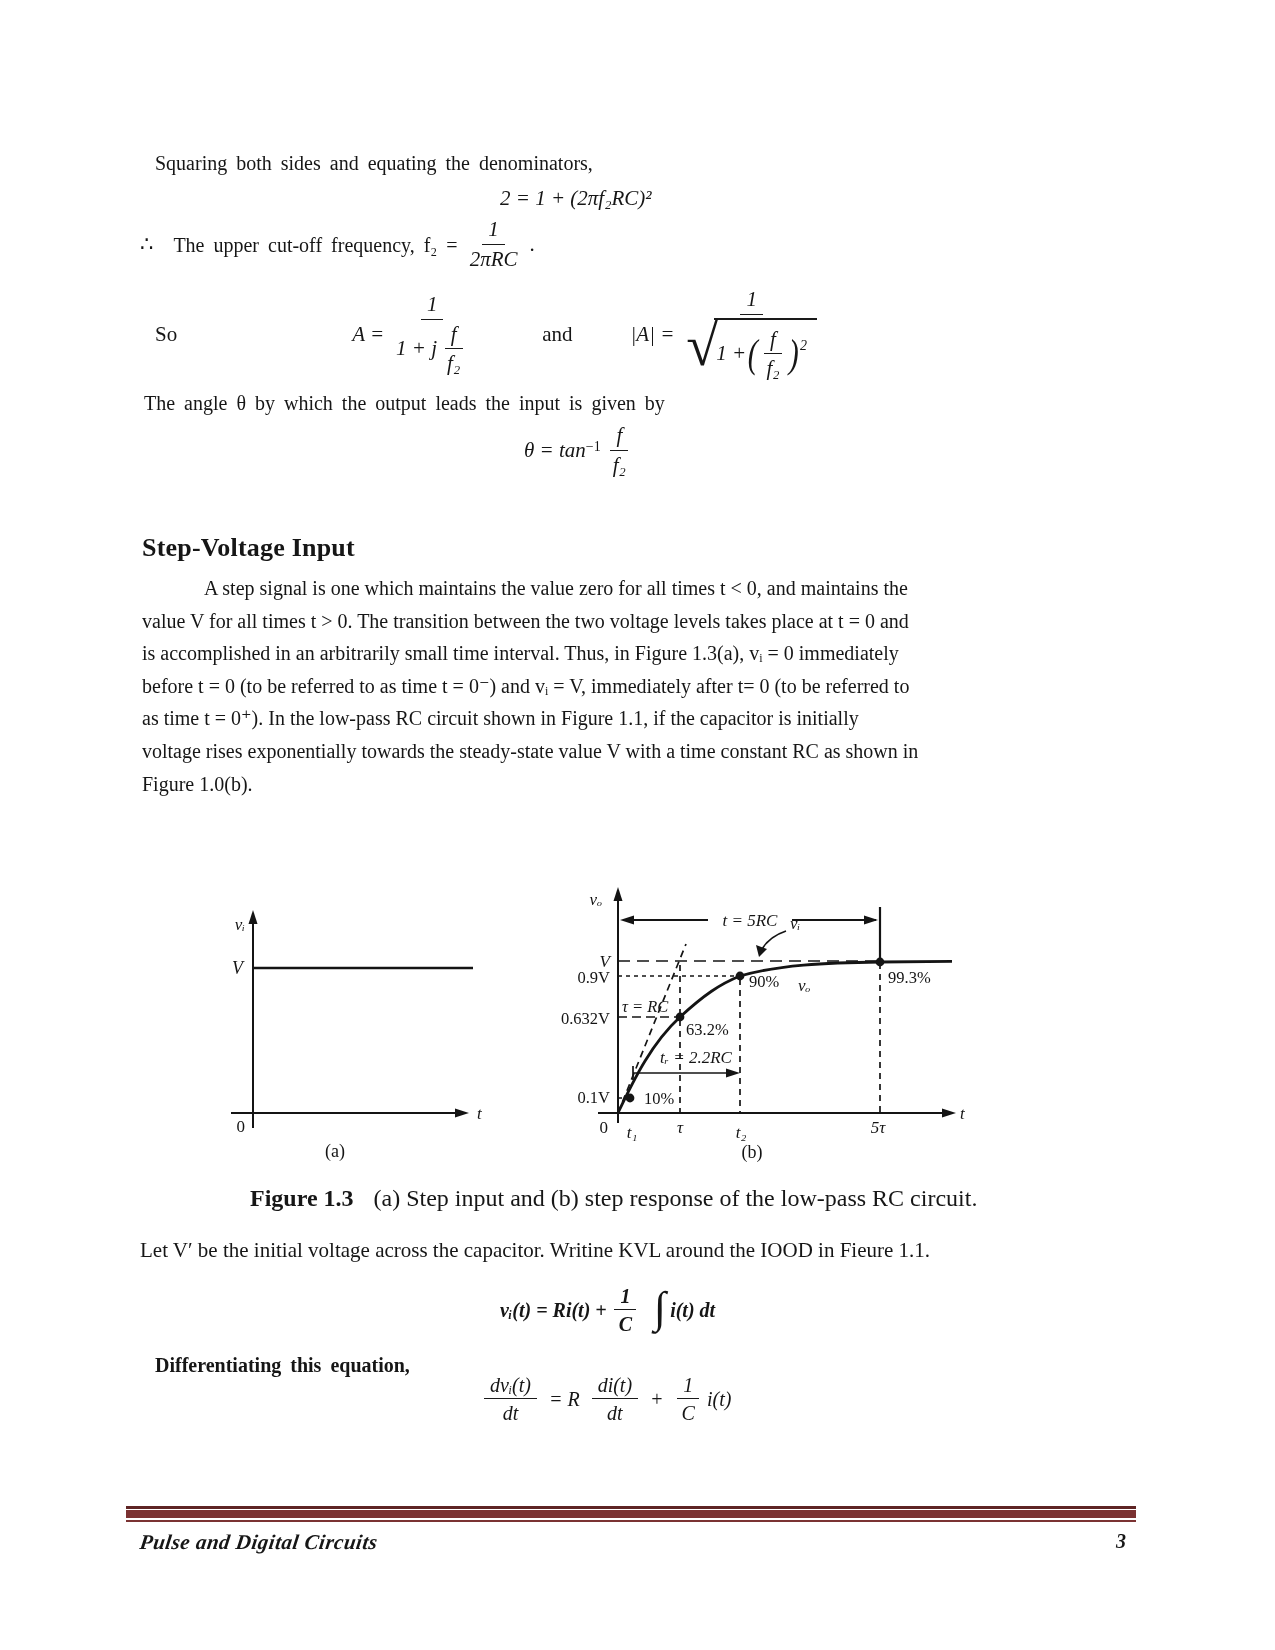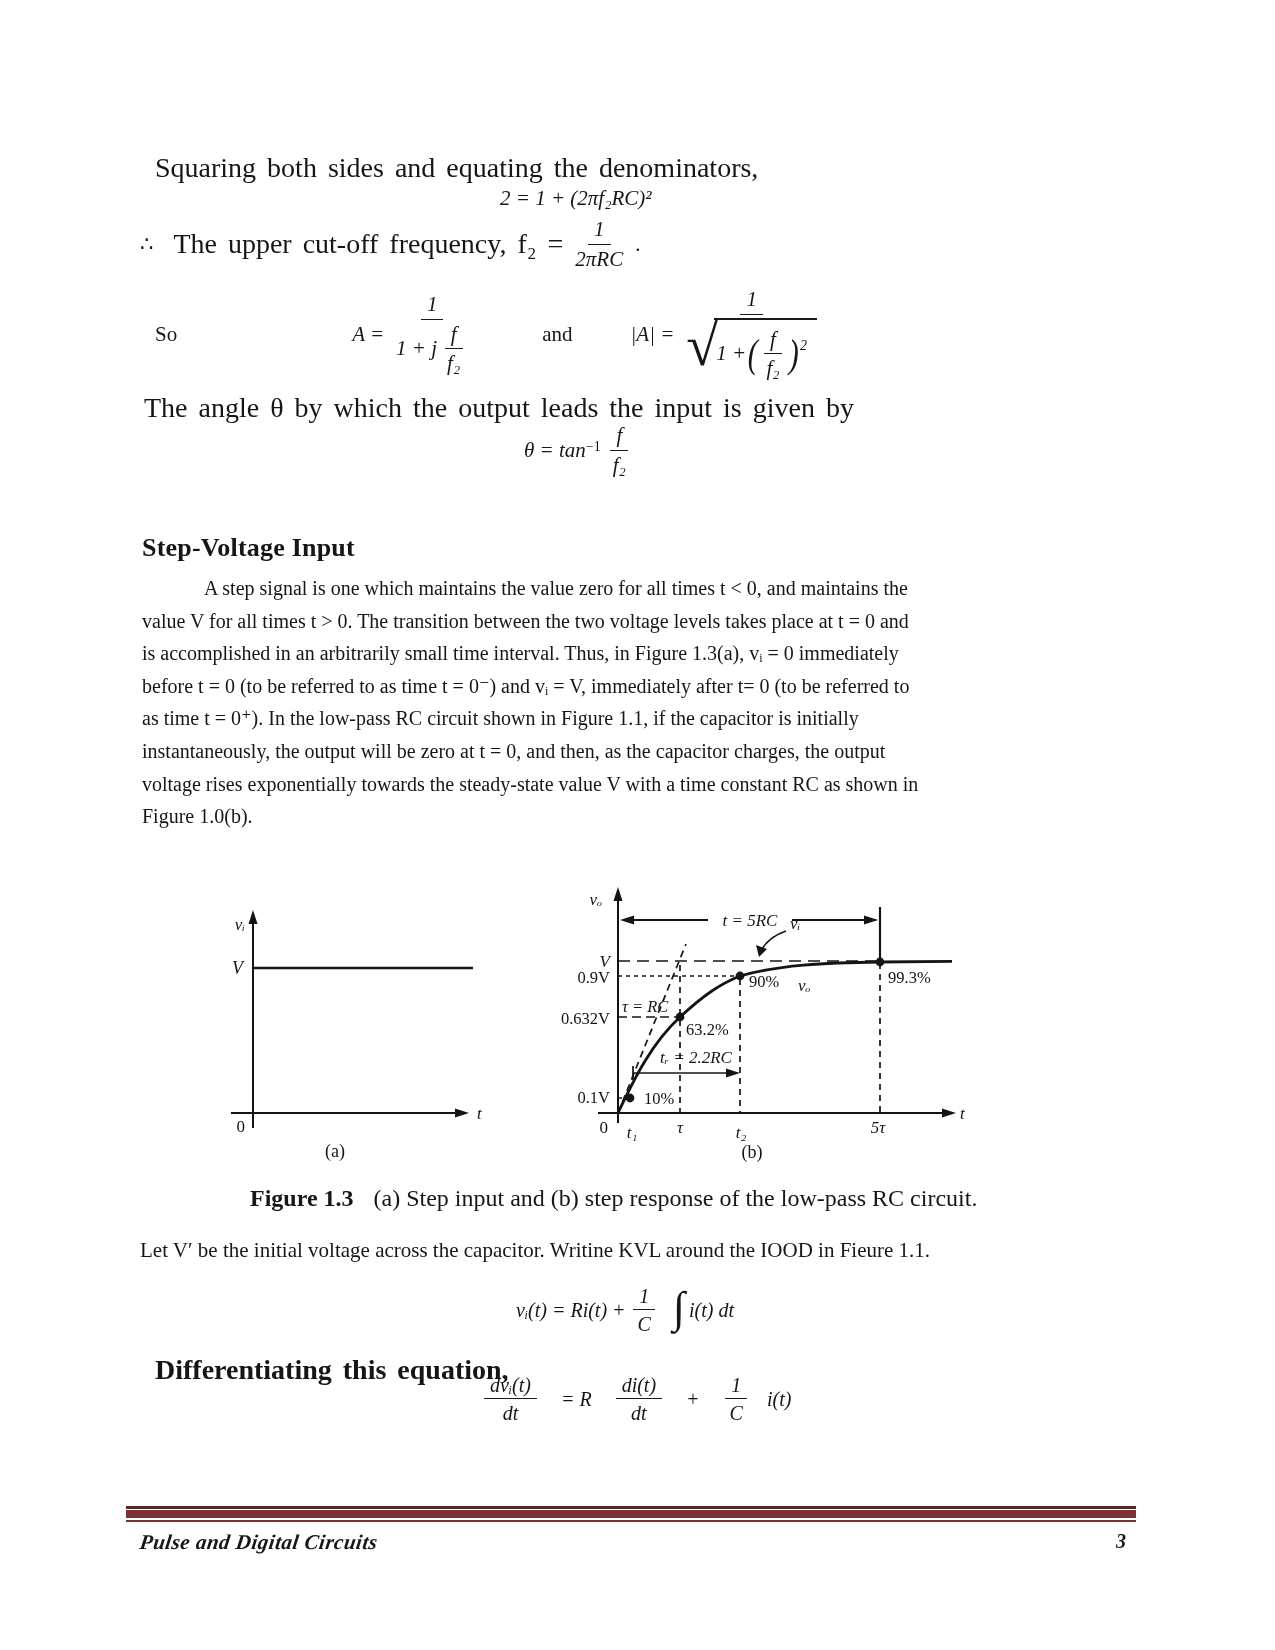--- a/index.html
+++ b/index.html
@@ -1,19 +1,19 @@
 <!DOCTYPE html>
 <html><head>
 <meta charset="utf-8">
 <style>
   html,body{margin:0;padding:0;background:#ffffff;}
   .page{position:relative;width:1275px;height:1650px;background:#ffffff;overflow:hidden;
         font-family:"Liberation Serif","DejaVu Serif",serif;color:#161616;}
   .abs{position:absolute;}
-  .txt{font-size:28px;line-height:1.3;}
+  .txt{font-size:20px;line-height:1.3;}
   .wide{word-spacing:4px;}
   .math{font-style:italic;}
   .eqrow{display:flex;align-items:center;font-size:21px;font-style:italic;}
   .frac{display:inline-flex;flex-direction:column;align-items:center;vertical-align:middle;margin:0 6px;text-align:center;}
   .frac .num{padding:0 6px 2px;border-bottom:1.7px solid #1a1a1a;line-height:1.12;}
   .frac .den{padding:3px 6px 0;line-height:1.12;display:inline-flex;align-items:center;justify-content:center;}
   .sqrt{display:inline-flex;align-items:flex-start;}
   .radsym{font-size:58px;line-height:.85;font-style:normal;font-weight:400;transform:translateY(3px);}
   .radicand{border-top:2.2px solid #1a1a1a;padding:8px 10px 0 2px;display:inline-flex;align-items:center;margin-left:-4px;}
   .bigp{font-size:40px;font-weight:400;line-height:.9;transform:scaleX(.75);}
@@ -104,21 +104,20 @@
   </div>
 
   <div class="abs heading" style="left:142px;top:533px;">Step-Voltage Input</div>
 
   <div class="abs para" style="left:142px;top:572px;">
     <span class="pline first">A step signal is one which maintains the value zero for all times t &lt; 0, and maintains the</span>
     <span class="pline">value V for all times t &gt; 0. The transition between the two voltage levels takes place at t = 0 and</span>
     <span class="pline">is accomplished in an arbitrarily small time interval. Thus, in Figure 1.3(a), vᵢ = 0 immediately</span>
     <span class="pline">before t = 0 (to be referred to as time t = 0⁻) and vᵢ = V, immediately after t= 0 (to be referred to</span>
     <span class="pline">as time t = 0⁺). In the low-pass RC circuit shown in Figure 1.1, if the capacitor is initially</span>
-    <span class="pline">instantaneously, the output will be zero at t = 0, and then, as the capacitor charges, the output</span>
     <span class="pline">voltage rises exponentially towards the steady-state value V with a time constant RC as shown in</span>
     <span class="pline">Figure 1.0(b).</span>
   </div>
 
   <svg class="abs" style="left:205px;top:870px;" width="300" height="300" viewBox="0 0 300 300">
     <g>
       <line x1="48" y1="258" x2="48" y2="52" stroke-width="2"></line>
       <polygon points="48,40 43.5,54 52.5,54" fill="#141414"></polygon>
       <line x1="26" y1="243" x2="254" y2="243" stroke-width="2"></line>
       <polygon points="264,243 250,238.5 250,247.5" fill="#141414"></polygon>
@@ -201,33 +200,33 @@
     <text x="212" y="313" text-anchor="middle" font-size="18">(b)</text>
   </svg>
 
   <div class="abs caption" style="left:250px;top:1185px;">
     <b>Figure 1.3</b>
     <span>(a) Step input and (b) step response of the low-pass RC circuit.</span>
   </div>
 
   <div class="abs" style="left:140px;top:1238px;font-size:21px;">Let V′ be the initial voltage across the capacitor. Writine KVL around the IOOD in Fieure 1.1.</div>
 
-  <div class="abs eqrow" style="left:516px;top:1285px;font-size:20px;">
+  <div class="abs eqrow" style="left:500px;top:1285px;font-size:20px;font-weight:bold;">
     <span>vᵢ(t) = Ri(t) +</span>
     <span class="frac">
       <span class="num">1</span>
       <span class="den">C</span>
     </span>
     <span class="intsym">∫</span>
     <span>i(t) dt</span>
   </div>
 
   <div class="abs txt wide" style="left:155px;top:1352px;font-weight:bold;">Differentiating this equation,</div>
 
-  <div class="abs eqrow" style="left:478px;top:1374px;font-size:20px;gap:12px;">
+  <div class="abs eqrow" style="left:478px;top:1374px;font-size:20px;">
     <span class="frac">
       <span class="num">dvᵢ(t)</span>
       <span class="den">dt</span>
     </span>
     <span style="margin:0 6px;">= R</span>
     <span class="frac">
       <span class="num">di(t)</span>
       <span class="den">dt</span>
     </span>
     <span style="margin:0 6px;">+</span>

